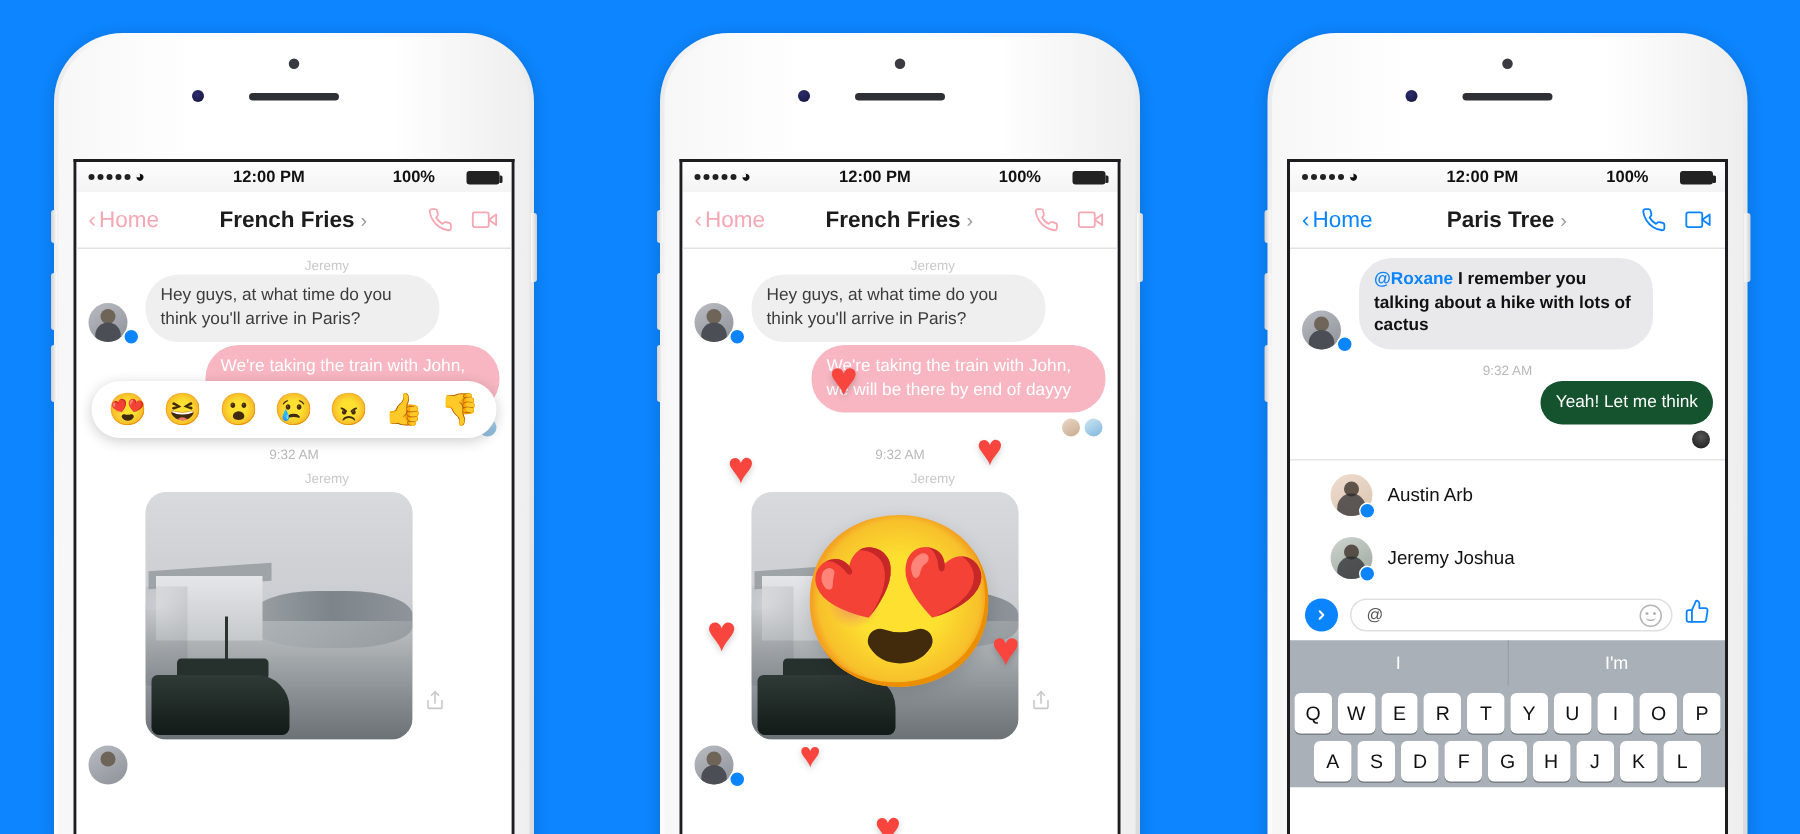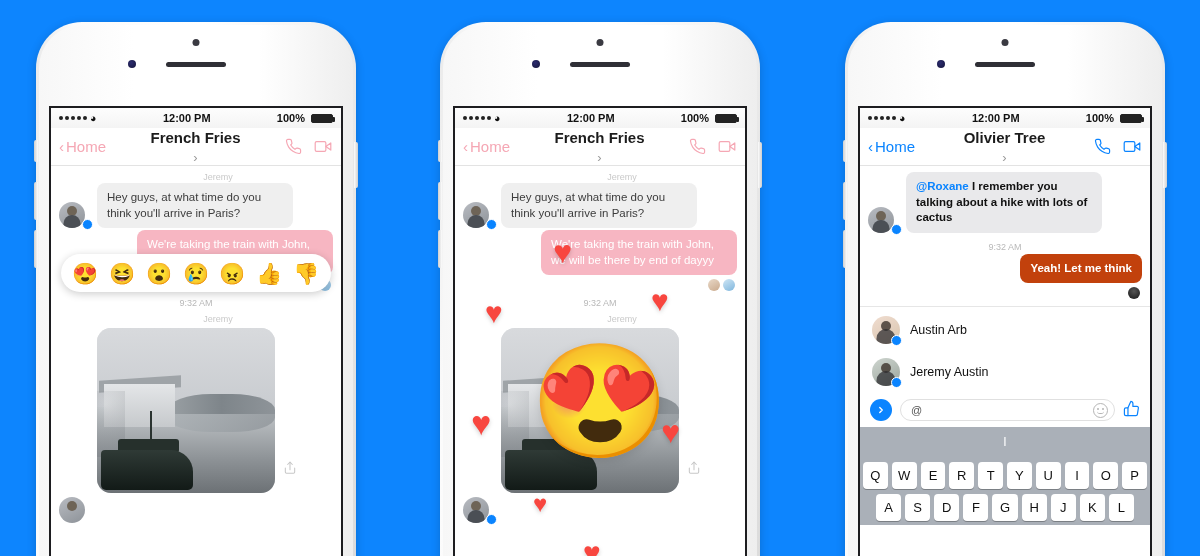--- a/index.html
+++ b/index.html
@@ -75,40 +75,40 @@
     height: 20px;
     display: flex; align-items: center; justify-content: space-between;
     padding: 0 8px;
     font-size: 11px; font-weight: bold; color: #111;
     background: linear-gradient(#fdfdfd,#f4f4f4);
   }
   .sb-left { display: flex; align-items: center; gap: 3px; }
   .dots { display: flex; gap: 2px; }
   .dots i { width: 4px; height: 4px; border-radius: 50%; background: #222; display: block; }
   .wifi { font-size: 11px; line-height: 1; }
-  .sb-right { display: flex; align-items: center; gap: 6px; }
+  .sb-right { display: flex; align-items: center; gap: 21px; }
   .battery {
     width: 22px; height: 9px; border: 1px solid #222; border-radius: 2px;
     position: relative; background: #222;
   }
   .battery::after {
     content: ""; position: absolute; right: -3px; top: 2px;
     width: 2px; height: 5px; background: #222; border-radius: 0 1px 1px 0;
   }
 
   
   .navbar {
     height: 38px;
     display: flex; align-items: center; justify-content: space-between;
     padding: 0 8px;
     border-bottom: 1px solid #e3e3e3;
     background: #fff;
   }
   .nav-left { display: flex; align-items: center; gap: 2px; font-size: 15px; }
-  .nav-title { font-size: 15px; font-weight: bold; color: #1c1c1c; display: flex; align-items: center; gap: 4px; flex-direction: column; }
+  .nav-title { font-size: 15px; font-weight: bold; color: #1c1c1c; display: flex; align-items: center; gap: 4px; }
   .nav-title .chev { font-weight: normal; color: #9a9a9a; font-size: 13px; }
   .nav-right { display: flex; align-items: center; gap: 11px; }
   .theme-pink .nav-left { color: #f5a7b4; }
   .theme-pink .nav-left .chev-back { color: #f5a7b4; }
   .theme-blue .nav-left { color: #0a84ff; }
 
   .icon-btn svg { display: block; }
 
   
   .convo { position: relative; height: calc(100% - 58px); overflow: hidden; background: #fff; }
@@ -136,26 +136,26 @@
     position: absolute; right: -2px; bottom: -2px;
     width: 11px; height: 11px; border-radius: 50%;
     background: #0a84ff; border: 1.5px solid #fff;
     z-index: 3;
   }
   .av-wrap { position: relative; flex: 0 0 26px; margin-right: 6px; }
 
   .bubble {
     max-width: 196px;
     padding: 7px 10px;
-    border-radius: 8px;
+    border-radius: 22px;
     font-size: 11.5px; line-height: 1.35;
   }
   .bubble.in  { background: #efefef; color: #3c3c3c; }
   .bubble.out.pink { background: #f7b6c2; color: #fff; }
-  .bubble.out.blue { background: #c2410c; color: #fff; font-weight: bold; }
+  .bubble.out.blue { background: #14532d; color: #fff; font-weight: normal; }
   .bubble.in.blue-theme { background: #e9e9eb; color: #111; font-weight: bold; }
   .mention { color: #0a84ff; }
 
   .timestamp { text-align: center; font-size: 9px; color: #b9b9b9; margin: 7px 0 2px; }
 
   .seen-row { display: flex; justify-content: flex-end; gap: 3px; padding-right: 10px; margin-top: 2px; }
   .seen-av { width: 12px; height: 12px; border-radius: 50%; }
   .seen-av.a { background: linear-gradient(150deg,#e9d9c8,#c9a98c); }
   .seen-av.b { background: linear-gradient(150deg,#cfe6f5,#7fb6dd); }
   .seen-av.dark { background: radial-gradient(circle at 50% 35%,#555,#161616); }
@@ -227,21 +227,21 @@
   }
   .big-emoji {
     position: absolute; left: 50%; top: 180px; transform: translateX(-50%);
     font-size: 112px; line-height: 1; z-index: 6;
     filter: drop-shadow(0 3px 5px rgba(0,0,0,.12));
   }
 
   
   .contact {
     display: flex; align-items: center; gap: 10px;
-    padding: 7px 12px;
+    padding: 7px 27px;
   }
   .c-av { width: 28px; height: 28px; border-radius: 50%; position: relative; flex: 0 0 28px; overflow: visible; }
   .c-av .inner { position: absolute; inset: 0; border-radius: 50%; overflow: hidden; }
   .c-av.one .inner { background: linear-gradient(150deg,#f0ddd0,#d8c4ae); }
   .c-av.two .inner { background: radial-gradient(circle at 50% 40%,#3a3a3a,#0c0c0c); }
   .c-av.three .inner { background: linear-gradient(150deg,#cfd6d0,#9aa49c); }
   .c-av .silhouette {
     position: absolute; left: 50%; bottom: 0; transform: translateX(-50%);
     width: 19px; height: 15px; border-radius: 10px 10px 3px 3px; background: rgba(40,40,45,.72);
   }
@@ -597,21 +597,21 @@
           <span class="battery"></span>
         </div>
       </div>
 
       <div class="navbar">
         <div class="nav-left">
           <span>‹</span>
           <span>Home</span>
         </div>
         <div class="nav-title">
-          <span>Olivier Tree</span>
+          <span>Paris Tree</span>
           <span class="chev">›</span>
         </div>
         <div class="nav-right">
           <span class="icon-btn">
             <svg width="17" height="17" viewBox="0 0 24 24" fill="none" stroke="#0a84ff" stroke-width="1.7" stroke-linecap="round" stroke-linejoin="round">
                 <path d="M22 16.9v3a2 2 0 0 1-2.2 2 19.8 19.8 0 0 1-8.6-3.1 19.5 19.5 0 0 1-6-6A19.8 19.8 0 0 1 2.1 4.2 2 2 0 0 1 4.1 2h3a2 2 0 0 1 2 1.7c.1 1 .3 1.9.6 2.8a2 2 0 0 1-.5 2.1L8.1 9.9a16 16 0 0 0 6 6l1.3-1.1a2 2 0 0 1 2.1-.5c.9.3 1.8.5 2.8.6a2 2 0 0 1 1.7 2z"></path>
               </svg>
           </span>
           <span class="icon-btn">
             <svg width="20" height="17" viewBox="0 0 24 24" fill="none" stroke="#0a84ff" stroke-width="1.7" stroke-linecap="round" stroke-linejoin="round">
@@ -658,21 +658,21 @@
           <span class="c-name">Austin Arb</span>
         </div>
         <div class="contact">
           <div class="c-av three">
             <div class="inner">
                 <div class="headd"></div>
                 <div class="silhouette"></div>
               </div>
             <span class="msg-badge"></span>
           </div>
-          <span class="c-name">Jeremy Austin</span>
+          <span class="c-name">Jeremy Joshua</span>
         </div>
 
         <div class="inputbar">
           <span class="send-circle">
             <svg width="10" height="10" viewBox="0 0 24 24" fill="none" stroke="#fff" stroke-width="3.2" stroke-linecap="round" stroke-linejoin="round">
                 <polyline points="9 18 15 12 9 6"></polyline>
               </svg>
           </span>
           <div class="text-field">
             <span>@</span>
@@ -684,20 +684,21 @@
             <svg width="17" height="17" viewBox="0 0 24 24" fill="none" stroke="#0a84ff" stroke-width="1.7" stroke-linecap="round" stroke-linejoin="round">
                 <path d="M14 9V5a3 3 0 0 0-3-3l-4 9v11h11.3a2 2 0 0 0 2-1.7l1.4-9a2 2 0 0 0-2-2.3z"></path>
                 <path d="M7 22H4a2 2 0 0 1-2-2v-7a2 2 0 0 1 2-2h3"></path>
               </svg>
           </span>
         </div>
 
         <div class="keyboard">
           <div class="predictive">
             <span class="pred">I</span>
+            <span class="pred">I'm</span>
           </div>
           <div class="krow">
             <span class="key">Q</span>
             <span class="key">W</span>
             <span class="key">E</span>
             <span class="key">R</span>
             <span class="key">T</span>
             <span class="key">Y</span>
             <span class="key">U</span>
             <span class="key">I</span>

